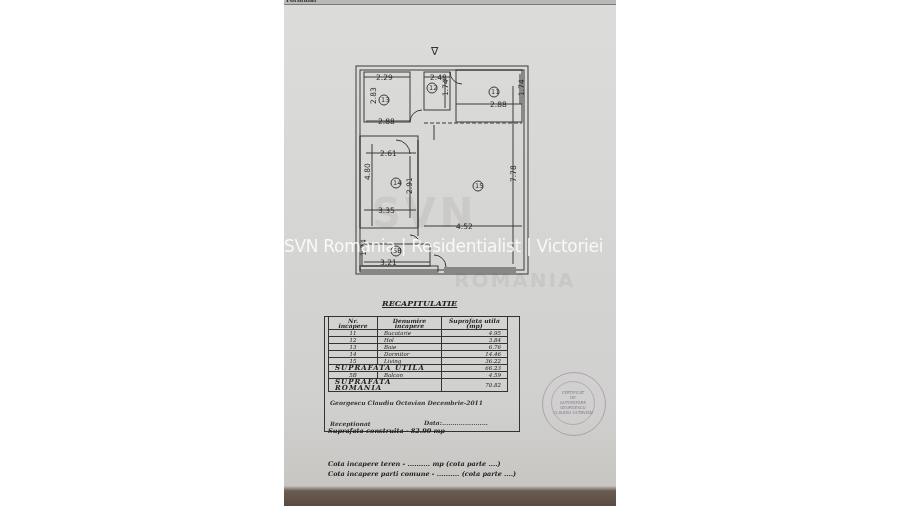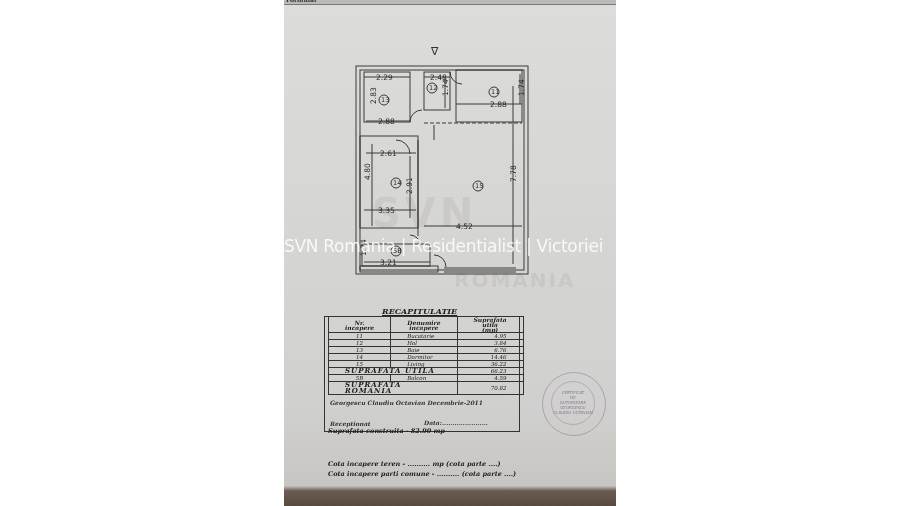--- a/index.html
+++ b/index.html
@@ -7,24 +7,24 @@
   .photo { position: absolute; left: 284px; top: 0; width: 332px; height: 506px; background: linear-gradient(180deg, #dcdcda 0%, #d6d6d4 40%, #d0d0ce 80%, #c8c6c3 96%, #6b5c52 97%, #5a4a40 100%); overflow: hidden; }
   .topbar { position: absolute; left: 0; top: 0; width: 332px; height: 4px; background: #b9b9b7; border-bottom: 1px solid #7a7a7a; }
   .topbar-text { position: absolute; left: 2px; top: -4px; font-size: 6px; color: #333; font-weight: bold; }
   .north { position: absolute; left: 147px; top: 45px; font-size: 11px; color: #333; font-family: "DejaVu Sans", sans-serif; }
   svg.plan { position: absolute; left: 0; top: 0; }
   .dim { font-family: "DejaVu Sans", sans-serif; font-size: 7.5px; fill: #2a2a2a; }
   .rnum { font-family: "DejaVu Sans", sans-serif; font-size: 6.5px; fill: #2a2a2a; }
   .watermark { position: absolute; left: 0; top: 236px; width: 332px; white-space: nowrap; font-family: "DejaVu Sans", sans-serif; font-size: 17px; color: rgba(255,255,255,0.85); letter-spacing: -0.3px; }
   .wm-logo { position: absolute; left: 88px; top: 190px; font-family: "DejaVu Sans", sans-serif; font-weight: bold; font-size: 40px; color: rgba(160,150,150,0.18); letter-spacing: 4px; }
   .wm-logo2 { position: absolute; left: 170px; top: 268px; font-family: "DejaVu Sans", sans-serif; font-weight: bold; font-size: 20px; color: rgba(160,150,150,0.18); letter-spacing: 2px; }
-  .recap-title { position: absolute; left: 98px; top: 306px; font-size: 8px; font-weight: bold; font-style: italic; color: #222; text-decoration: underline; }
+  .recap-title { position: absolute; left: 98px; top: 298px; font-size: 8px; font-weight: bold; font-style: italic; color: #222; text-decoration: underline; }
   .recap-box { position: absolute; left: 40px; top: 316px; width: 194px; height: 114px; border: 1px solid #333; }
   table.recap { position: absolute; left: 44px; top: 316px; width: 180px; border-collapse: collapse; font-size: 5.5px; font-style: italic; color: #222; }
-  table.recap td, table.recap th { border: 1px solid #333; padding: 0 16px; height: 6px; line-height: 6px; }
+  table.recap td, table.recap th { border: 1px solid #333; padding: 0 6px; height: 6px; line-height: 6px; }
   table.recap th { font-weight: bold; font-size: 6px; line-height: 5px; height: 12px; }
   table.recap td.c { text-align: center; }
   table.recap td.r { text-align: right; }
   table.recap td.sum { font-weight: bold; font-size: 7px; letter-spacing: 1px; }
   .author { position: absolute; left: 46px; top: 399px; font-size: 6px; font-style: italic; font-weight: bold; color: #333; }
   .recv { position: absolute; left: 46px; top: 420px; font-size: 6px; font-style: italic; font-weight: bold; color: #333; }
   .data-lbl { position: absolute; left: 140px; top: 419px; font-size: 6px; font-style: italic; font-weight: bold; color: #333; }
   .stamp { position: absolute; left: 258px; top: 372px; width: 62px; height: 62px; border: 1.5px solid rgba(150,120,150,0.55); border-radius: 50%; }
   .stamp-inner { position: absolute; left: 8px; top: 8px; width: 44px; height: 44px; border: 1px solid rgba(150,120,150,0.45); border-radius: 50%; font-size: 4px; color: rgba(120,100,130,0.8); text-align: center; line-height: 5px; font-family: "DejaVu Sans", sans-serif; padding-top: 8px; box-sizing: border-box; }
   .foot { position: absolute; left: 44px; font-size: 6.5px; font-style: italic; font-weight: bold; color: #222; white-space: nowrap; }

